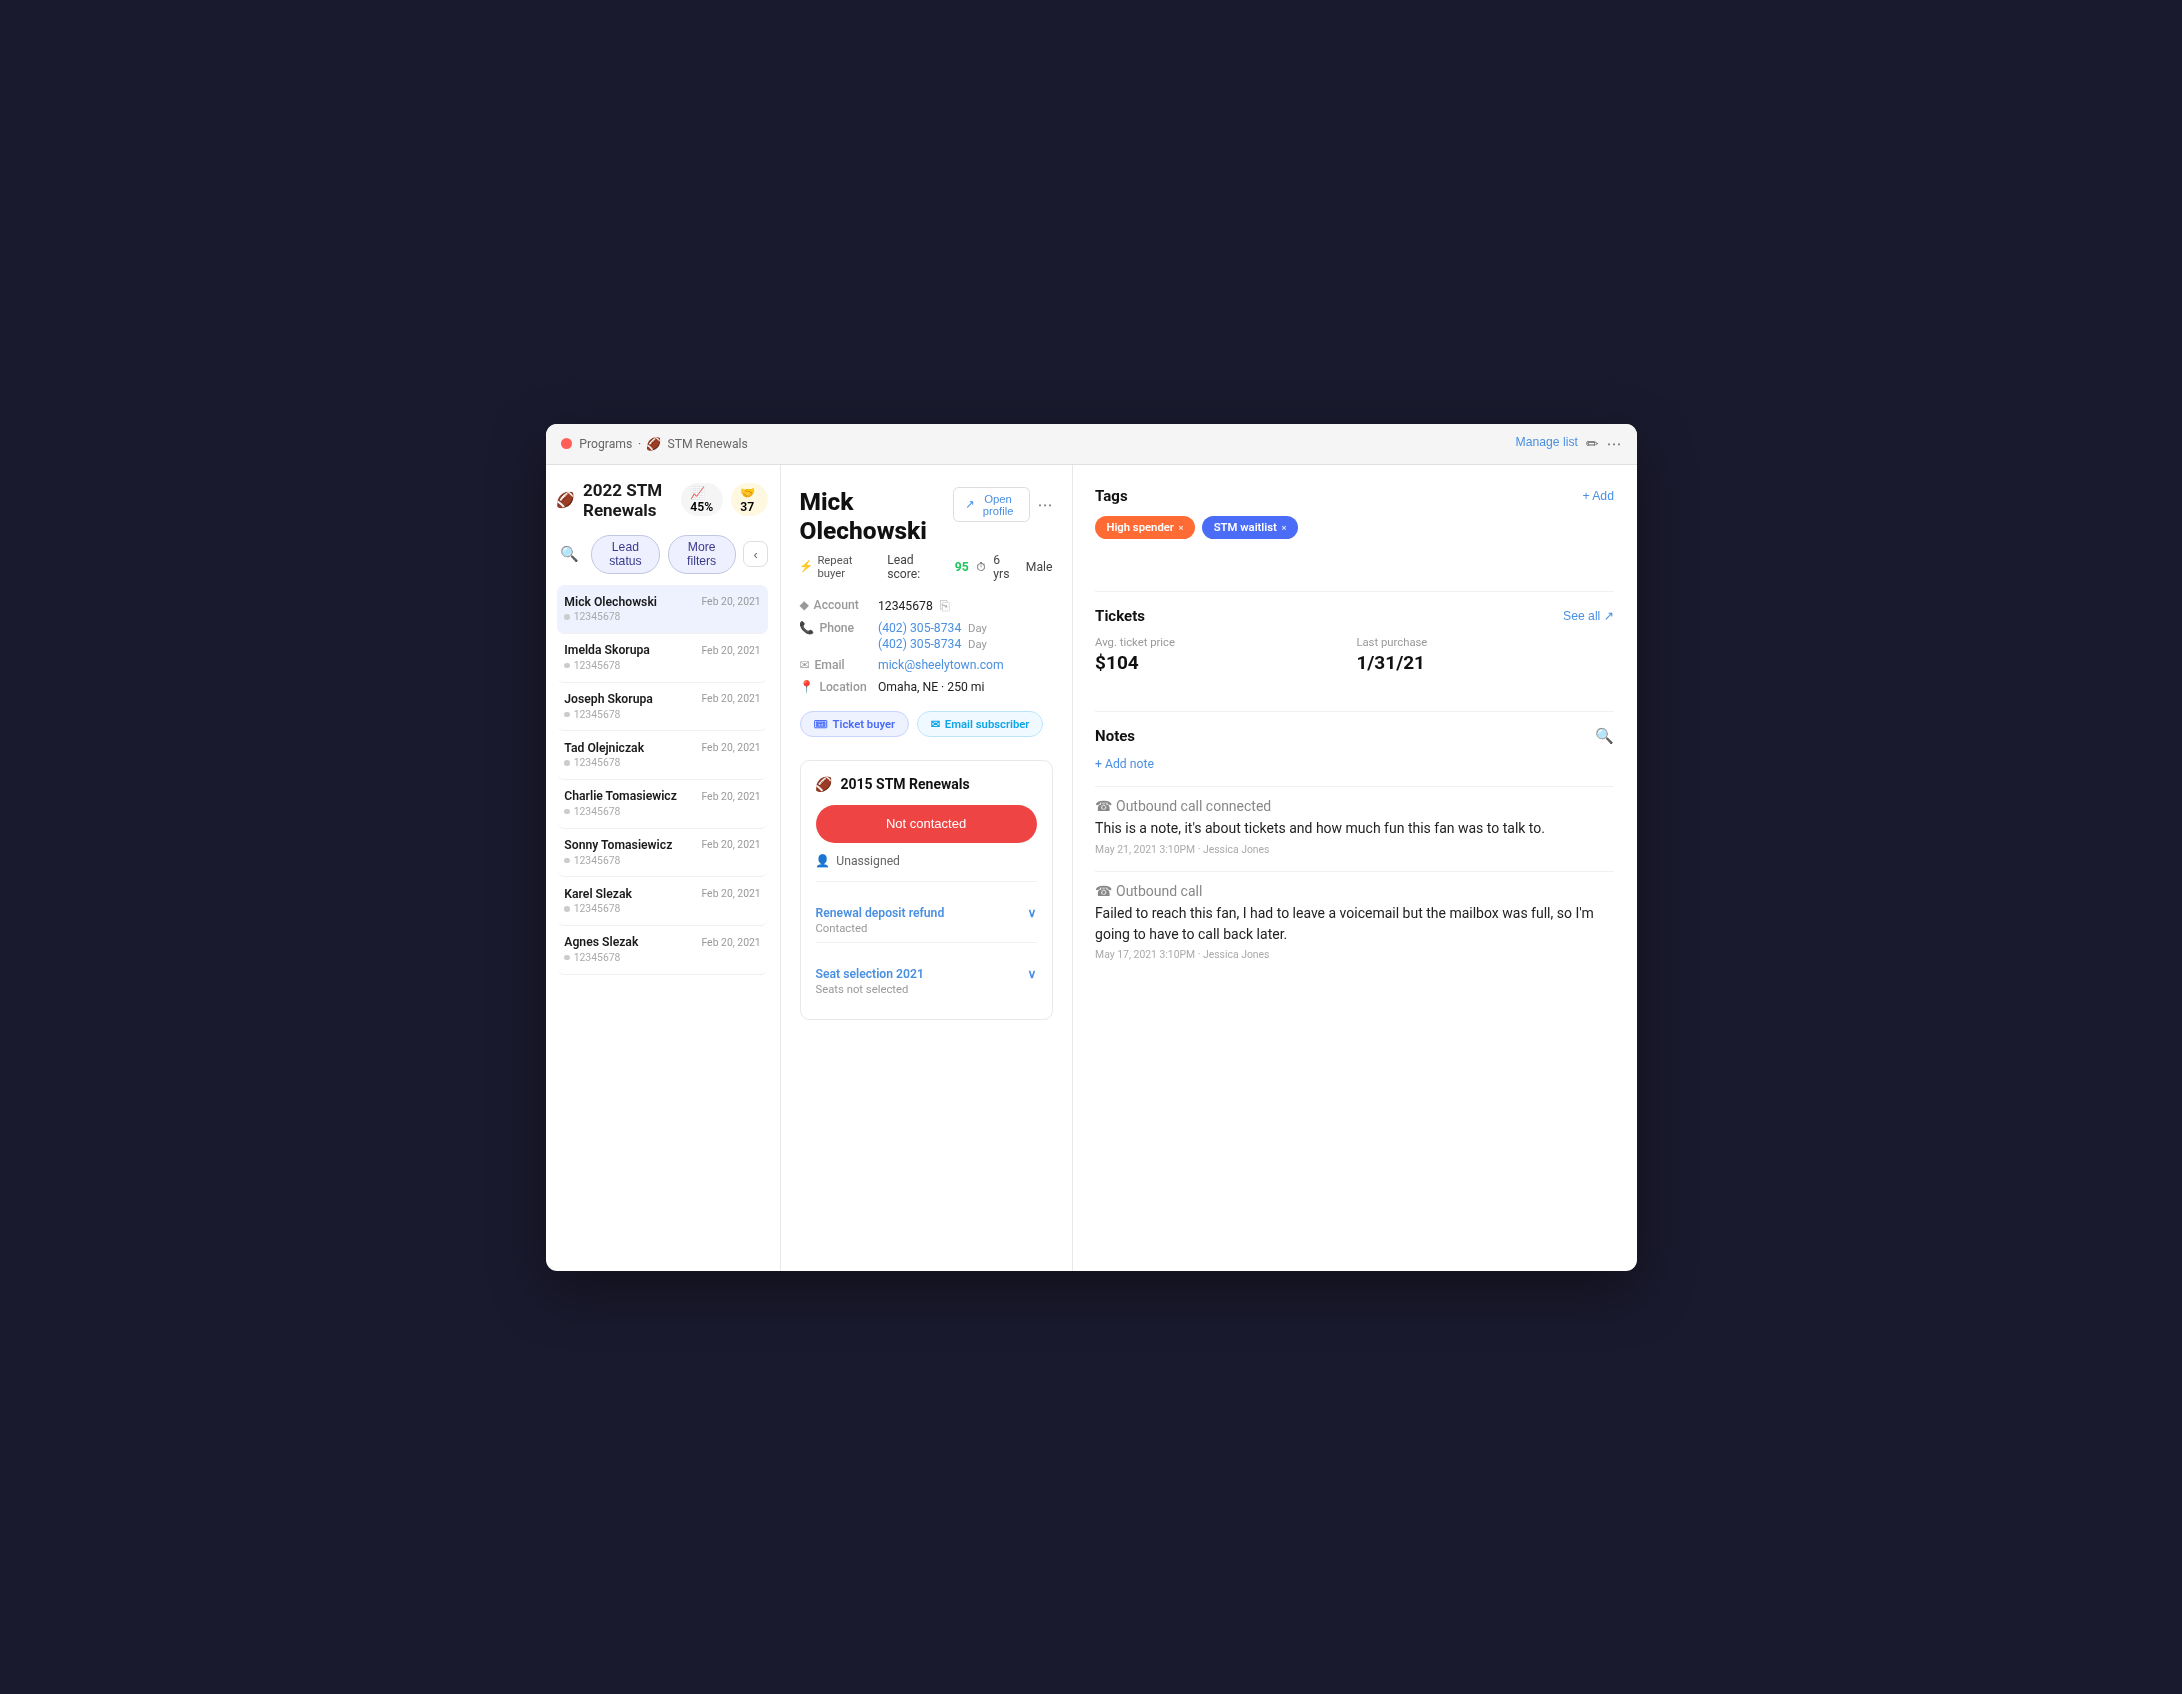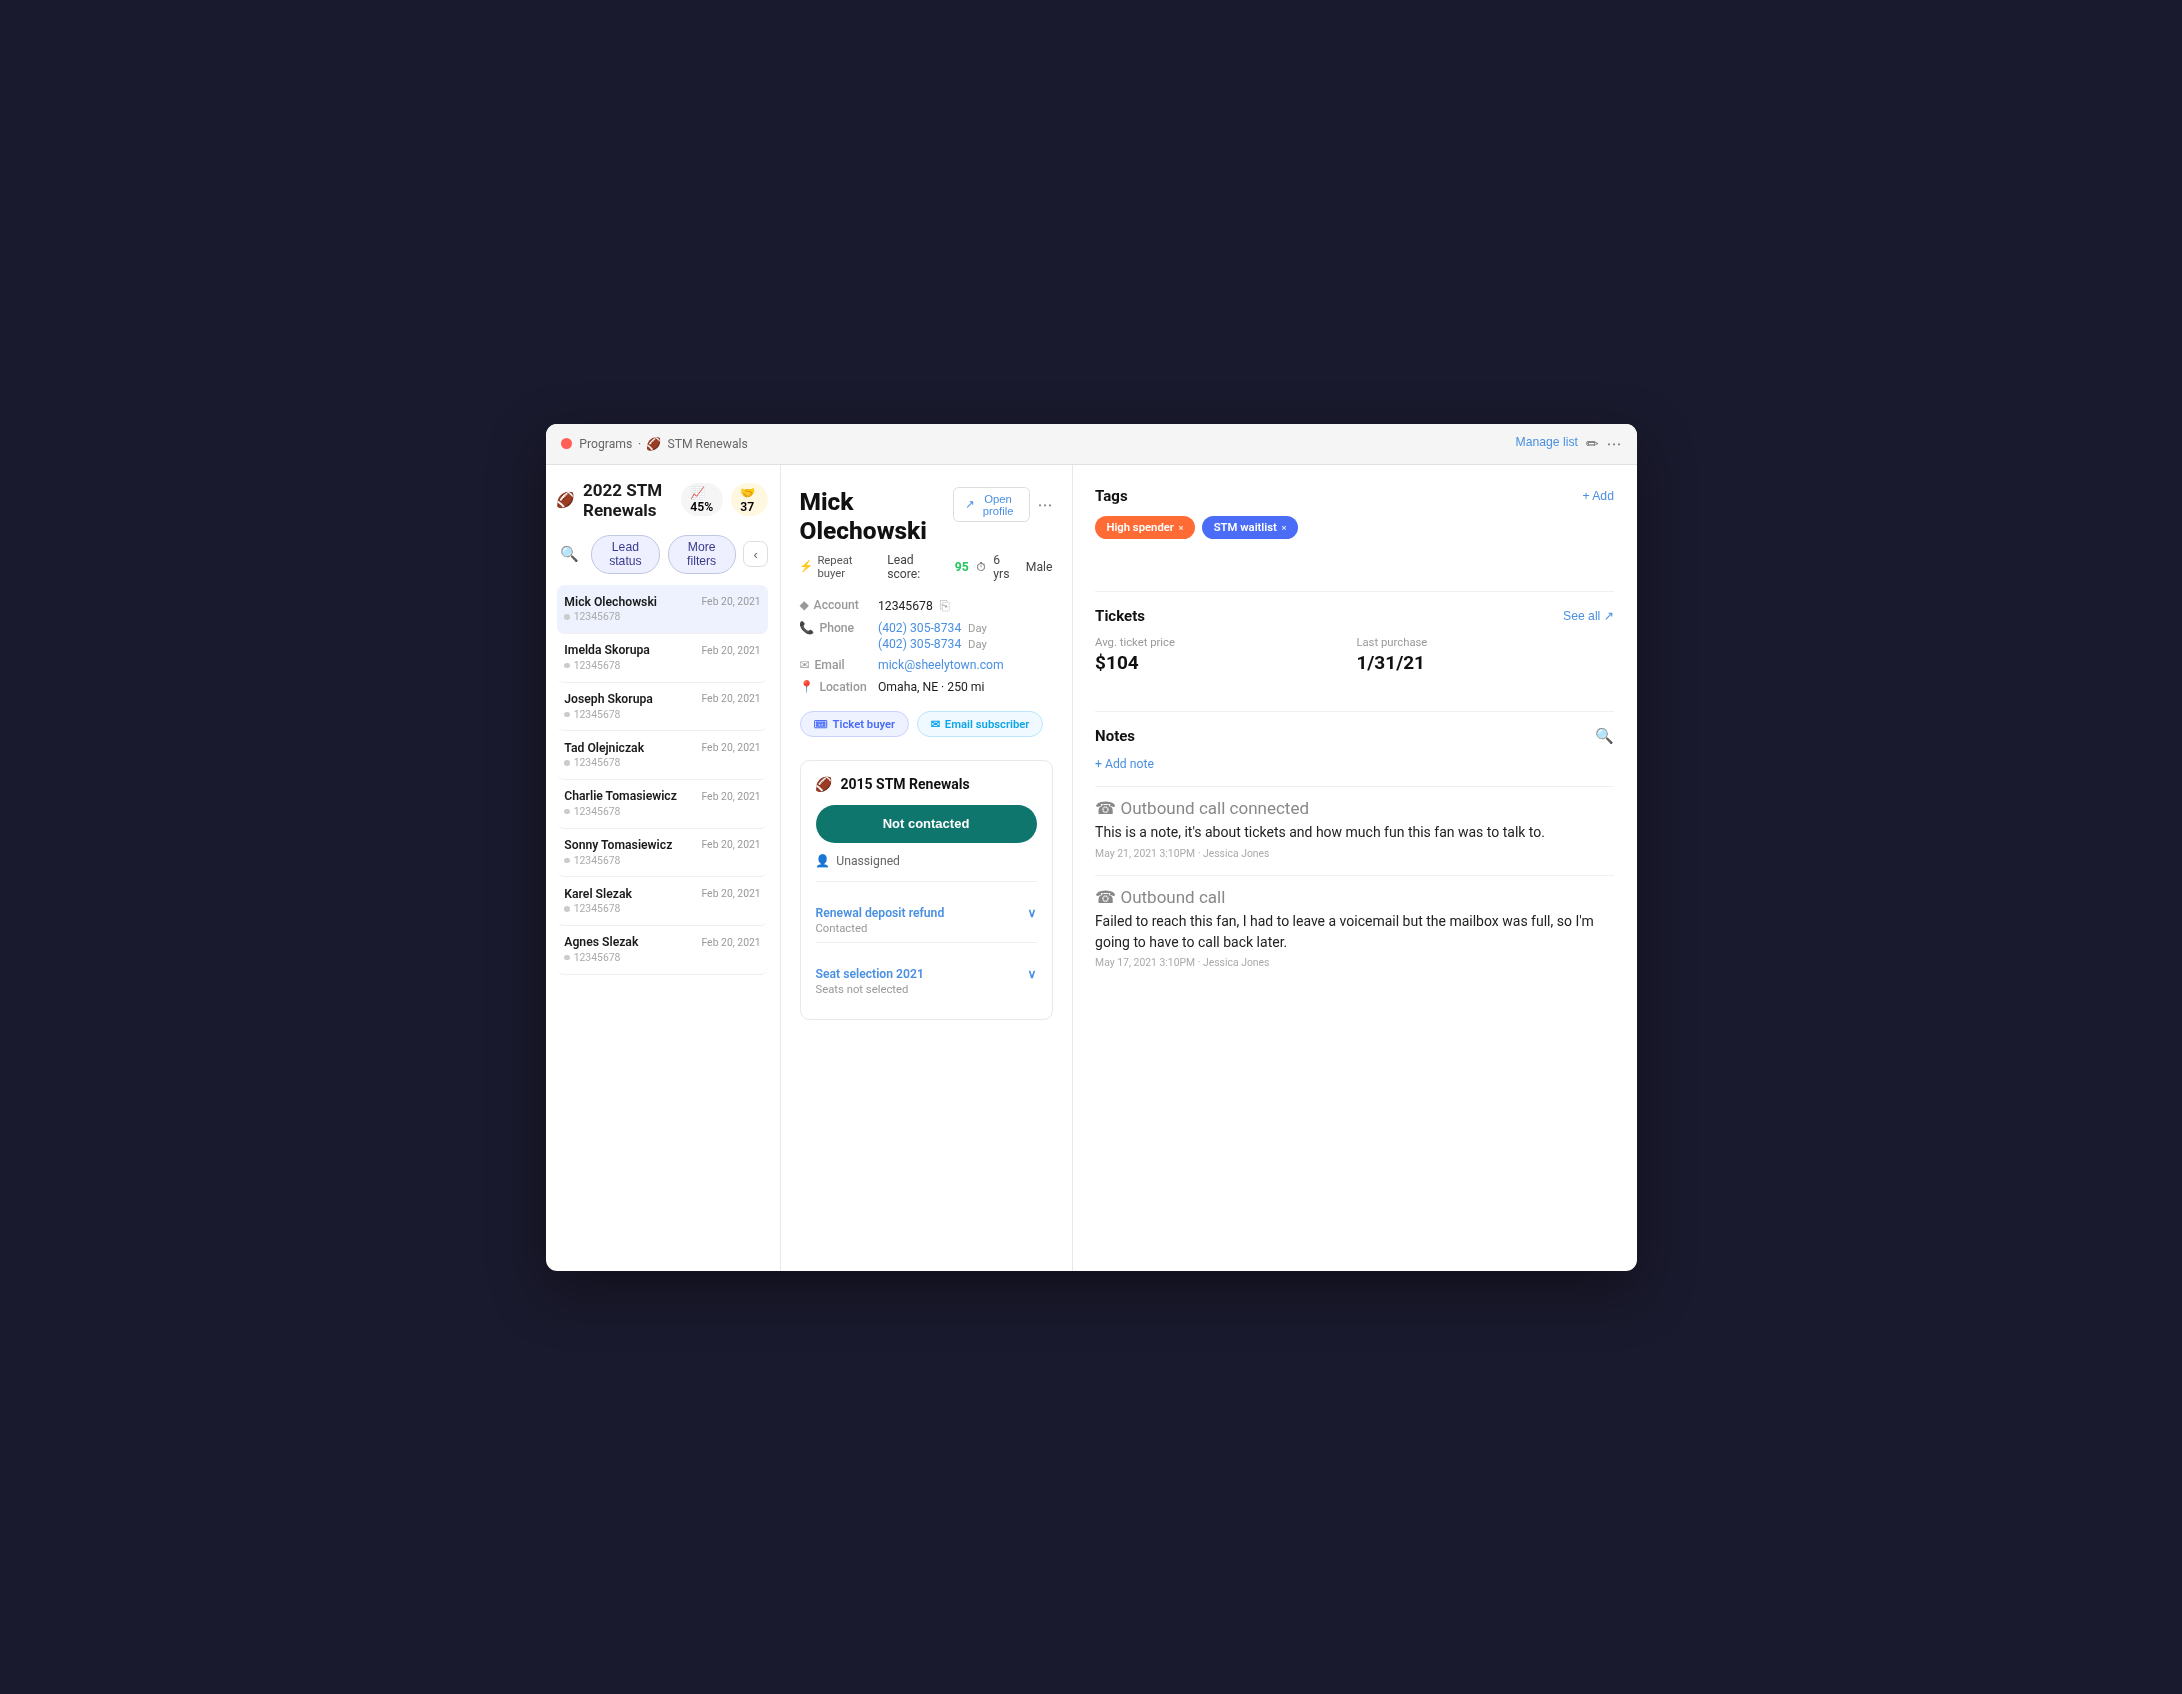--- a/index.html
+++ b/index.html
@@ -299,27 +299,27 @@
       display: flex;
       align-items: center;
       gap: 7.5px;
       font-size: 14px;
       font-weight: 700;
       color: #111;
       margin-bottom: 13px;
     }
     .not-contacted-btn {
       width: 100%;
-      background: #0f766e;
+      background: #ef4444;
       color: #fff;
       border: none;
       border-radius: 23.5px;
       padding: 11.3px;
       font-size: 13px;
-      font-weight: 700;
+      font-weight: 400;
       cursor: pointer;
       margin-bottom: 11.3px;
     }
     .unassigned-row {
       display: flex;
       align-items: center;
       gap: 5.6px;
       font-size: 12.2px;
       color: #666;
       margin-bottom: 13px;
@@ -435,21 +435,21 @@
       color: #4a90e2;
       cursor: pointer;
       margin-bottom: 15px;
     }
     .note-item {
       margin-bottom: 15px;
       border-top: 0.9px solid #f0f0f0;
       padding-top: 11.3px;
     }
     .note-type {
-      font-size: 17px;
+      font-size: 14px;
       color: #888;
       display: flex;
       align-items: center;
       gap: 4.7px;
       margin-bottom: 3.8px;
     }
     .note-text {
       font-size: 14px;
       color: #222;
       line-height: 1.5;

